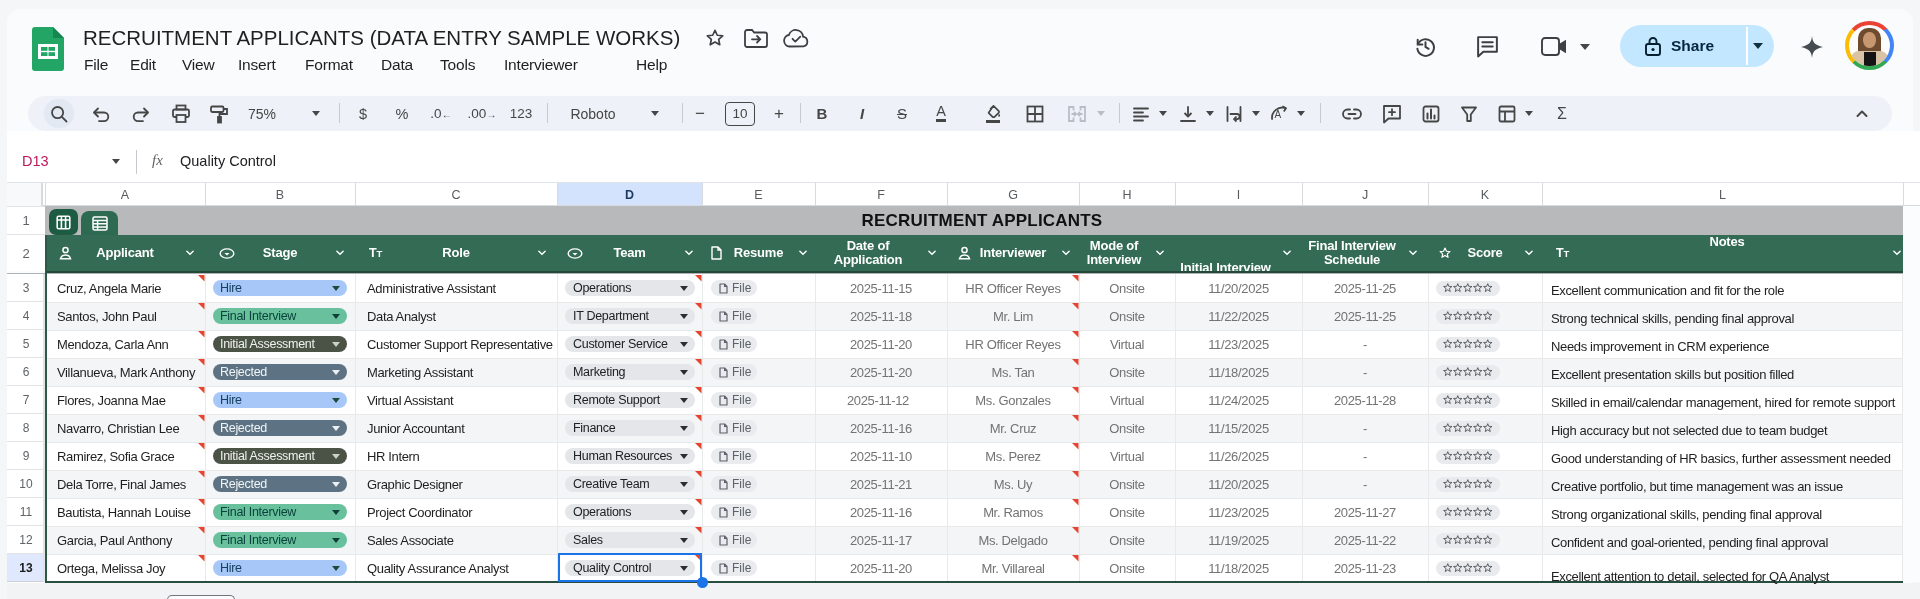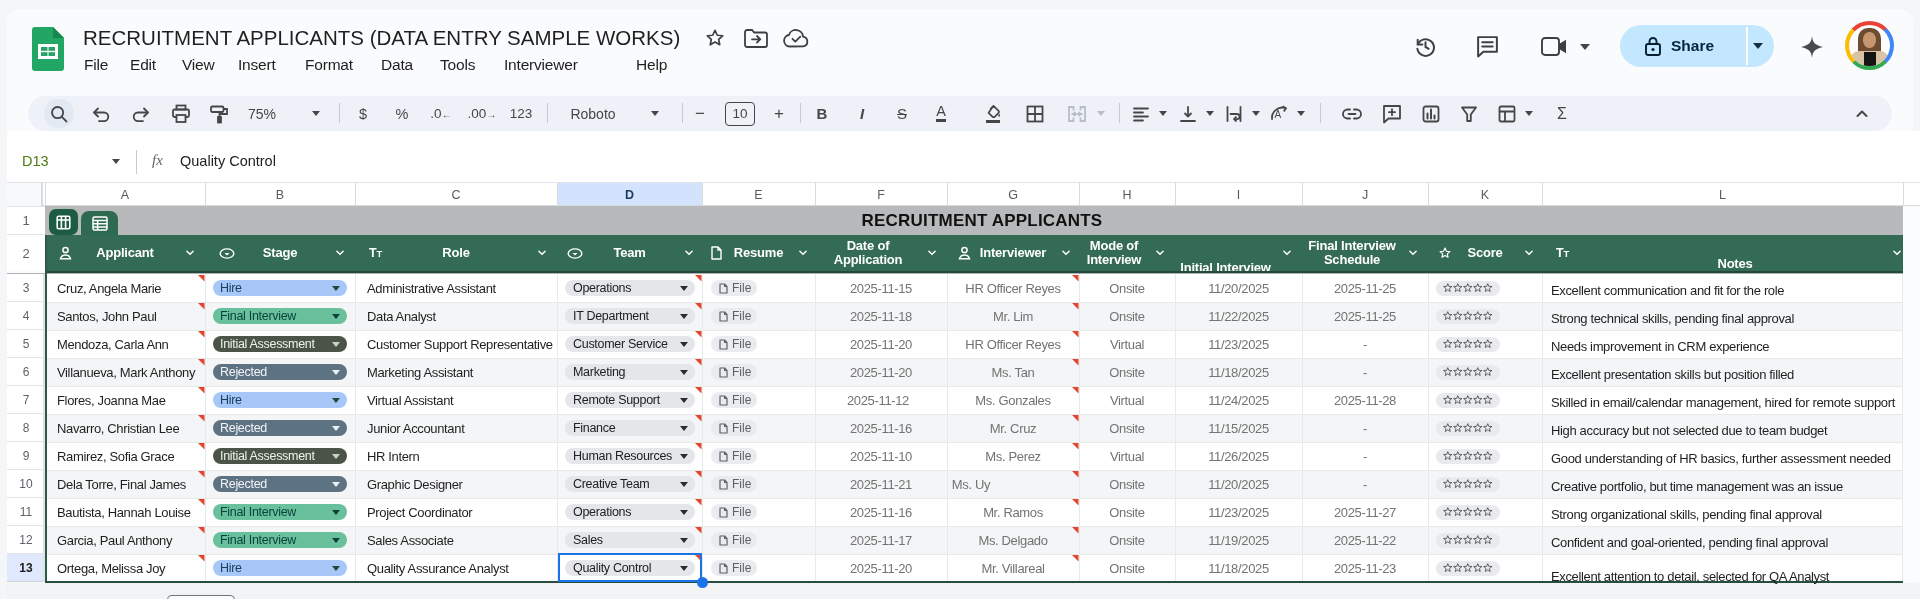--- a/index.html
+++ b/index.html
@@ -276,21 +276,21 @@
   </div>
 <div class="tbi" style="left:1554.0px;top:103.5px;width:16px;height:20px">
     <span style="font-size:16px">Σ</span>
   </div>
 <div class="tbi" style="left:1855.0px;top:106.5px;width:14px;height:14px">
     <svg width="14" height="14" viewBox="0 0 14 14" fill="none" stroke="#444746" stroke-width="1.8">
       <path d="M2.5 9 L7 4.5 L11.5 9" stroke-width="2" stroke-linecap="round" stroke-linejoin="round"></path>
     </svg>
   </div>
 <div class="abs" style="left:7px;top:131px;width:1913px;height:51px;background:#fff"></div>
-<div class="abs" style="left:22px;top:153px;font-size:14.5px;color:#4d7c0f">D13</div>
+<div class="abs" style="left:22px;top:153px;font-size:14.5px;color:#be185d">D13</div>
 <div class="abs car" style="left:112px;top:159px"></div>
 <div class="abs" style="left:136px;top:150px;width:1px;height:24px;background:#c6cacf"></div>
 <div class="abs" style="left:152px;top:152px;font-size:15px;font-style:italic;color:#5f6368;font-family:'Liberation Serif',serif">fx</div>
 <div class="abs" style="left:180px;top:153px;font-size:14.5px;color:#202124">Quality Control</div>
 <div class="abs" style="left:7px;top:182px;width:1913px;height:1px;background:#e0e3e7"></div>
 <div class="abs" style="left:7px;top:183px;width:1913px;height:23px;background:#ffffff"></div>
 <div class="abs" style="left:557px;top:183px;width:145px;height:23px;background:#d3e3fd"></div>
 <div class="hletter" style="left:45px;width:160px;">A</div>
 <div class="hletter" style="left:205px;width:150px;">B</div>
 <div class="hletter" style="left:355px;width:202px;">C</div>
@@ -480,21 +480,21 @@
     <div class="abs" style="right:9px;top:0;height:100%;display:flex;align-items:center">
       <svg class="chev" width="9" height="6" viewBox="0 0 9 6" fill="none" stroke="#fff" stroke-width="1.6">
         <path d="M1 1l3.5 3.5L8 1" stroke-linecap="round"></path>
       </svg>
     </div>
   </div>
 <div class="gh" style="left:1542px;top:235px;width:361px;height:36px">
     <div class="abs" style="left:14px;top:0;height:100%;display:flex;align-items:center">
       <span style="font-size:12.5px;font-weight:bold">T<span style="font-size:9.5px">T</span></span>
     </div>
-    <div class="abs" style="left:113px;top:0;width:160px;height:100%;display:flex;align-items:flex-end;justify-content:center">
+    <div class="abs" style="left:105px;top:0;width:160px;height:100%;display:flex;align-items:flex-start;justify-content:center">
       <span>Notes</span>
     </div>
     <div class="abs" style="right:2px;top:0;height:100%;display:flex;align-items:center">
       <svg class="chev" width="9" height="6" viewBox="0 0 9 6" fill="none" stroke="#fff" stroke-width="1.6">
         <path d="M1 1l3.5 3.5L8 1" stroke-linecap="round"></path>
       </svg>
     </div>
   </div>
 <div class="abs" style="left:45px;top:271px;width:1858px;height:1.5px;background:#24493a"></div>
 <div class="abs" style="left:7px;top:272.5px;width:1896px;height:1.5px;background:#aeb2b6"></div>
@@ -797,21 +797,21 @@
 <div class="tri" style="left:1071.5px;top:442.5px"></div>
 <div class="txt" style="left:57px;top:477px">Dela Torre, Final James</div>
 <div class="pill slate" style="left:213px;top:476px;width:134px;padding-left:7px">Rejected<div class="pc"></div></div>
 <div class="txt" style="left:367px;top:477px">Graphic Designer</div>
 <div class="pill team" style="left:565px;top:476px;width:130px;padding-left:8px">Creative Team<div class="pc"></div></div>
 <div class="fchip" style="left:711px;top:476px"><svg width="9" height="11" viewBox="0 0 9 11" fill="none" stroke="#5c616a" stroke-width="1.2" style="margin:0 4px 0 8px">
       <path d="M1 1 h4.6 l2.4 2.4 V10 H1 Z" stroke-linejoin="round"></path>
       <path d="M5.6 1 v2.4 H8"></path>
     </svg>File</div>
 <div class="ctxt" style="left:815px;top:470px;width:132px;height:28px">2025-11-21</div>
-<div class="ctxt" style="left:905px;top:470px;width:132px;height:28px">Ms. Uy</div>
+<div class="ctxt" style="left:947px;top:470px;width:132px;height:28px">Ms. Uy</div>
 <div class="ctxt" style="left:1079px;top:470px;width:96px;height:28px">Onsite</div>
 <div class="ctxt" style="left:1175px;top:470px;width:127px;height:28px">11/20/2025</div>
 <div class="ctxt" style="left:1302px;top:470px;width:126px;height:28px">-</div>
 <div class="spill" style="left:1436px;top:476.5px">
     <svg width="9.5" height="9.5" viewBox="0 0 10 10" fill="none" stroke="#43474b" stroke-width="0.85">
       <path d="M5 .7 L6.1 3.5 L9.4 3.7 L6.8 5.8 L7.6 9 L5 7.2 L2.4 9 L3.2 5.8 L0.6 3.7 L3.9 3.5 Z"></path>
     </svg>
     <svg width="9.5" height="9.5" viewBox="0 0 10 10" fill="none" stroke="#43474b" stroke-width="0.85">
       <path d="M5 .7 L6.1 3.5 L9.4 3.7 L6.8 5.8 L7.6 9 L5 7.2 L2.4 9 L3.2 5.8 L0.6 3.7 L3.9 3.5 Z"></path>
     </svg>

